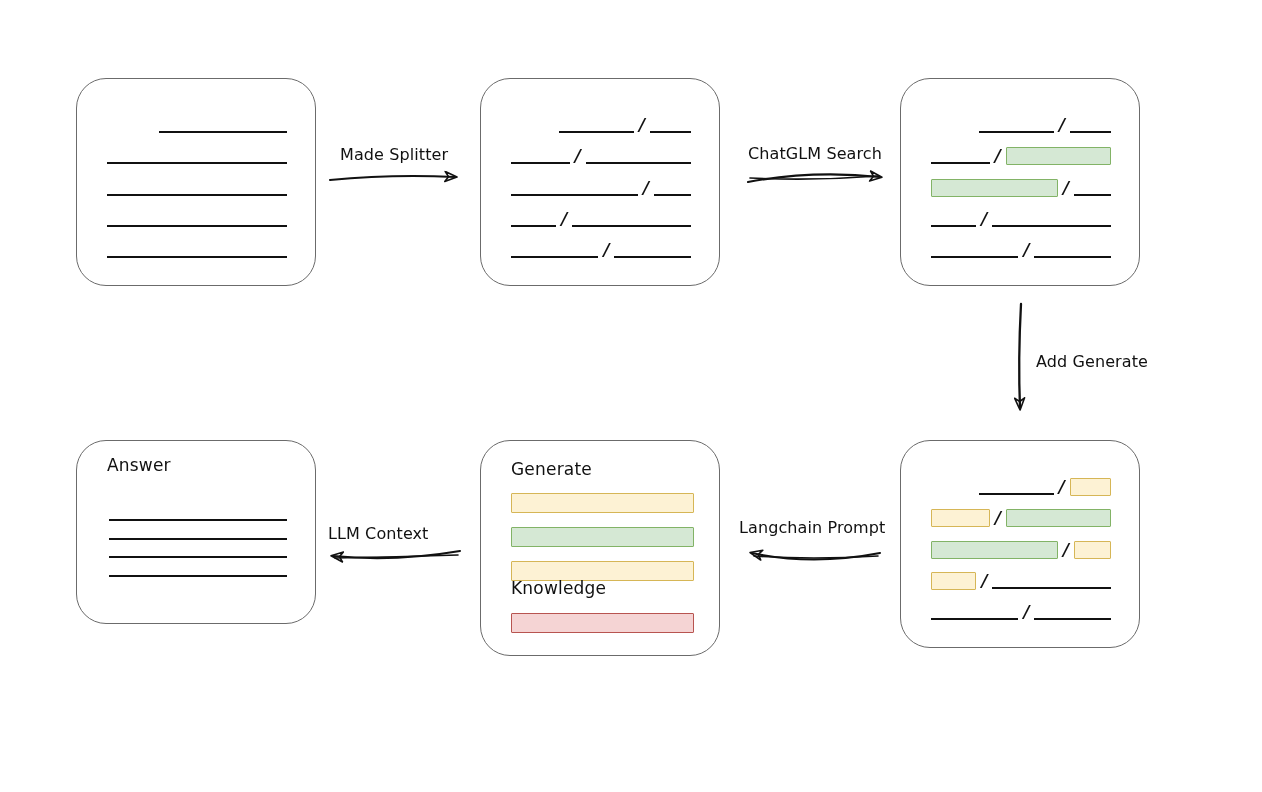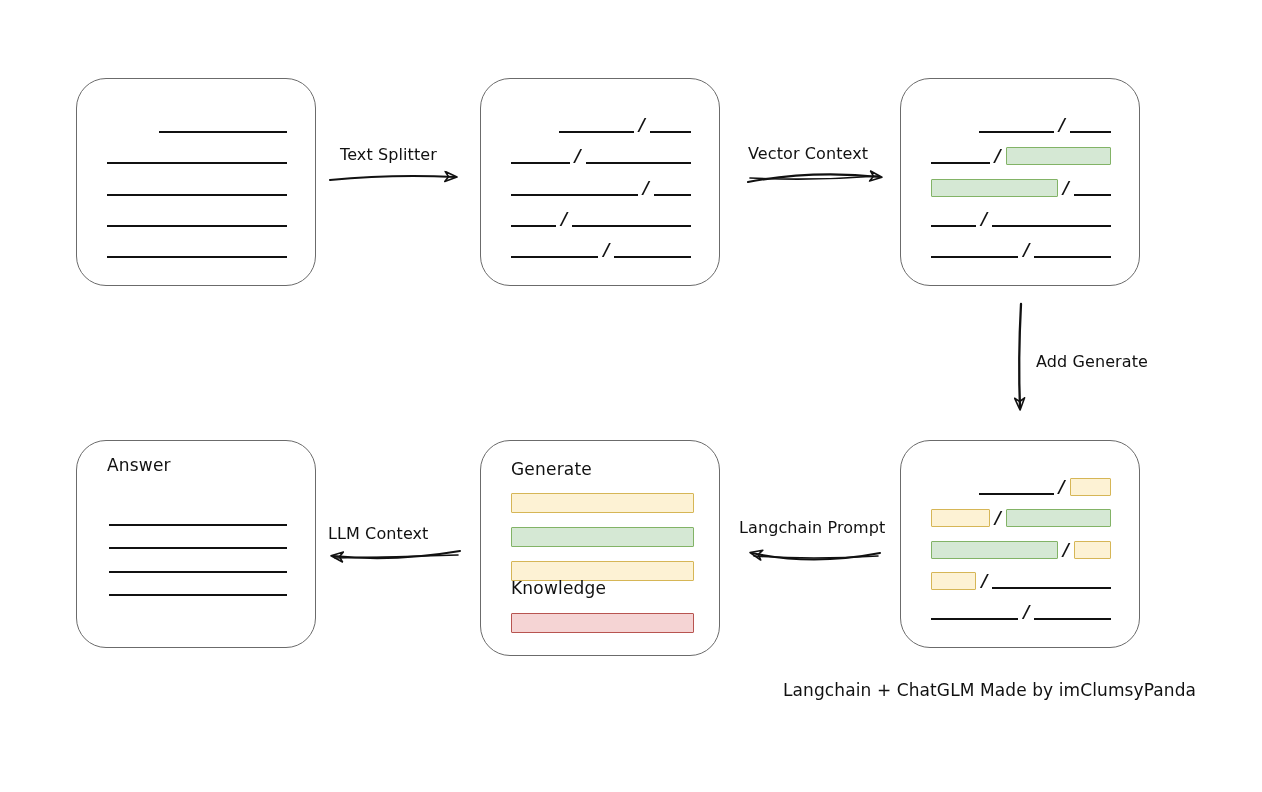--- a/index.html
+++ b/index.html
@@ -185,22 +185,22 @@
       <path d="M880,553 Q812,566 752,553" fill="none" stroke="#111" stroke-width="2.1" stroke-linecap="round" marker-end="url(#ah-l)"></path>
       <path d="M878,556 Q812,560 754,556" fill="none" stroke="#111" stroke-width="1.6" stroke-linecap="round"></path>
     </g>
 
     <g>
       <path d="M460,551 Q395,562 333,556" fill="none" stroke="#111" stroke-width="2.1" stroke-linecap="round" marker-end="url(#ah-l)"></path>
       <path d="M458,555 Q396,557 335,558" fill="none" stroke="#111" stroke-width="1.6" stroke-linecap="round"></path>
     </g>
   </svg>
 
-  <div class="arrow-label" style="left:340px; top:145px;">Text Splitter</div>
-  <div class="arrow-label" style="left:748px; top:144px;">Vector Context</div>
+  <div class="arrow-label" style="left:340px; top:145px;">Made Splitter</div>
+  <div class="arrow-label" style="left:748px; top:144px;">ChatGLM Search</div>
   <div class="arrow-label" style="left:1036px; top:352px;">Add Generate</div>
   <div class="arrow-label" style="left:739px; top:518px;">Langchain Prompt</div>
   <div class="arrow-label" style="left:328px; top:524px;">LLM Context</div>
 
   <div class="card" style="left:76px; top:78px; width:240px; height:208px;">
     <div class="rows">
         <div class="row">
           <div class="gap" style="width: 52px;"></div>
           <div class="seg" style="width: 152px;"></div>
         </div>
@@ -274,21 +274,21 @@
           <div class="seg" style="width: 137px;"></div>
         </div>
         <div class="row">
           <div class="seg" style="width: 100px;"></div>
           <div class="slash">/</div>
           <div class="seg" style="width: 88px;"></div>
         </div>
       </div>
   </div>
 
-  <div class="card" style="left:76px; top:440px; width:240px; height:208px;">
+  <div class="card" style="left:76px; top:440px; width:240px; height:184px;">
     <div class="card-heading" style="left:30px; top:14px;">Answer</div>
     <div class="ans-lines">
         <div class="ans-line" style="width: 178px;"></div>
         <div class="ans-line" style="width: 178px;"></div>
         <div class="ans-line" style="width: 178px;"></div>
         <div class="ans-line" style="width: 178px;"></div>
       </div>
   </div>
 
   <div class="card" style="left:480px; top:440px; width:240px; height:216px;">
@@ -328,15 +328,14 @@
           <div class="seg" style="width: 137px;"></div>
         </div>
         <div class="row">
           <div class="seg" style="width: 100px;"></div>
           <div class="slash">/</div>
           <div class="seg" style="width: 88px;"></div>
         </div>
       </div>
   </div>
 
-  <div class="caption" style="left:783px; top:680px;">Langchain + ChatGLM Made by imClumsyPanda</div>
 
 </div>
 
 </body></html>

